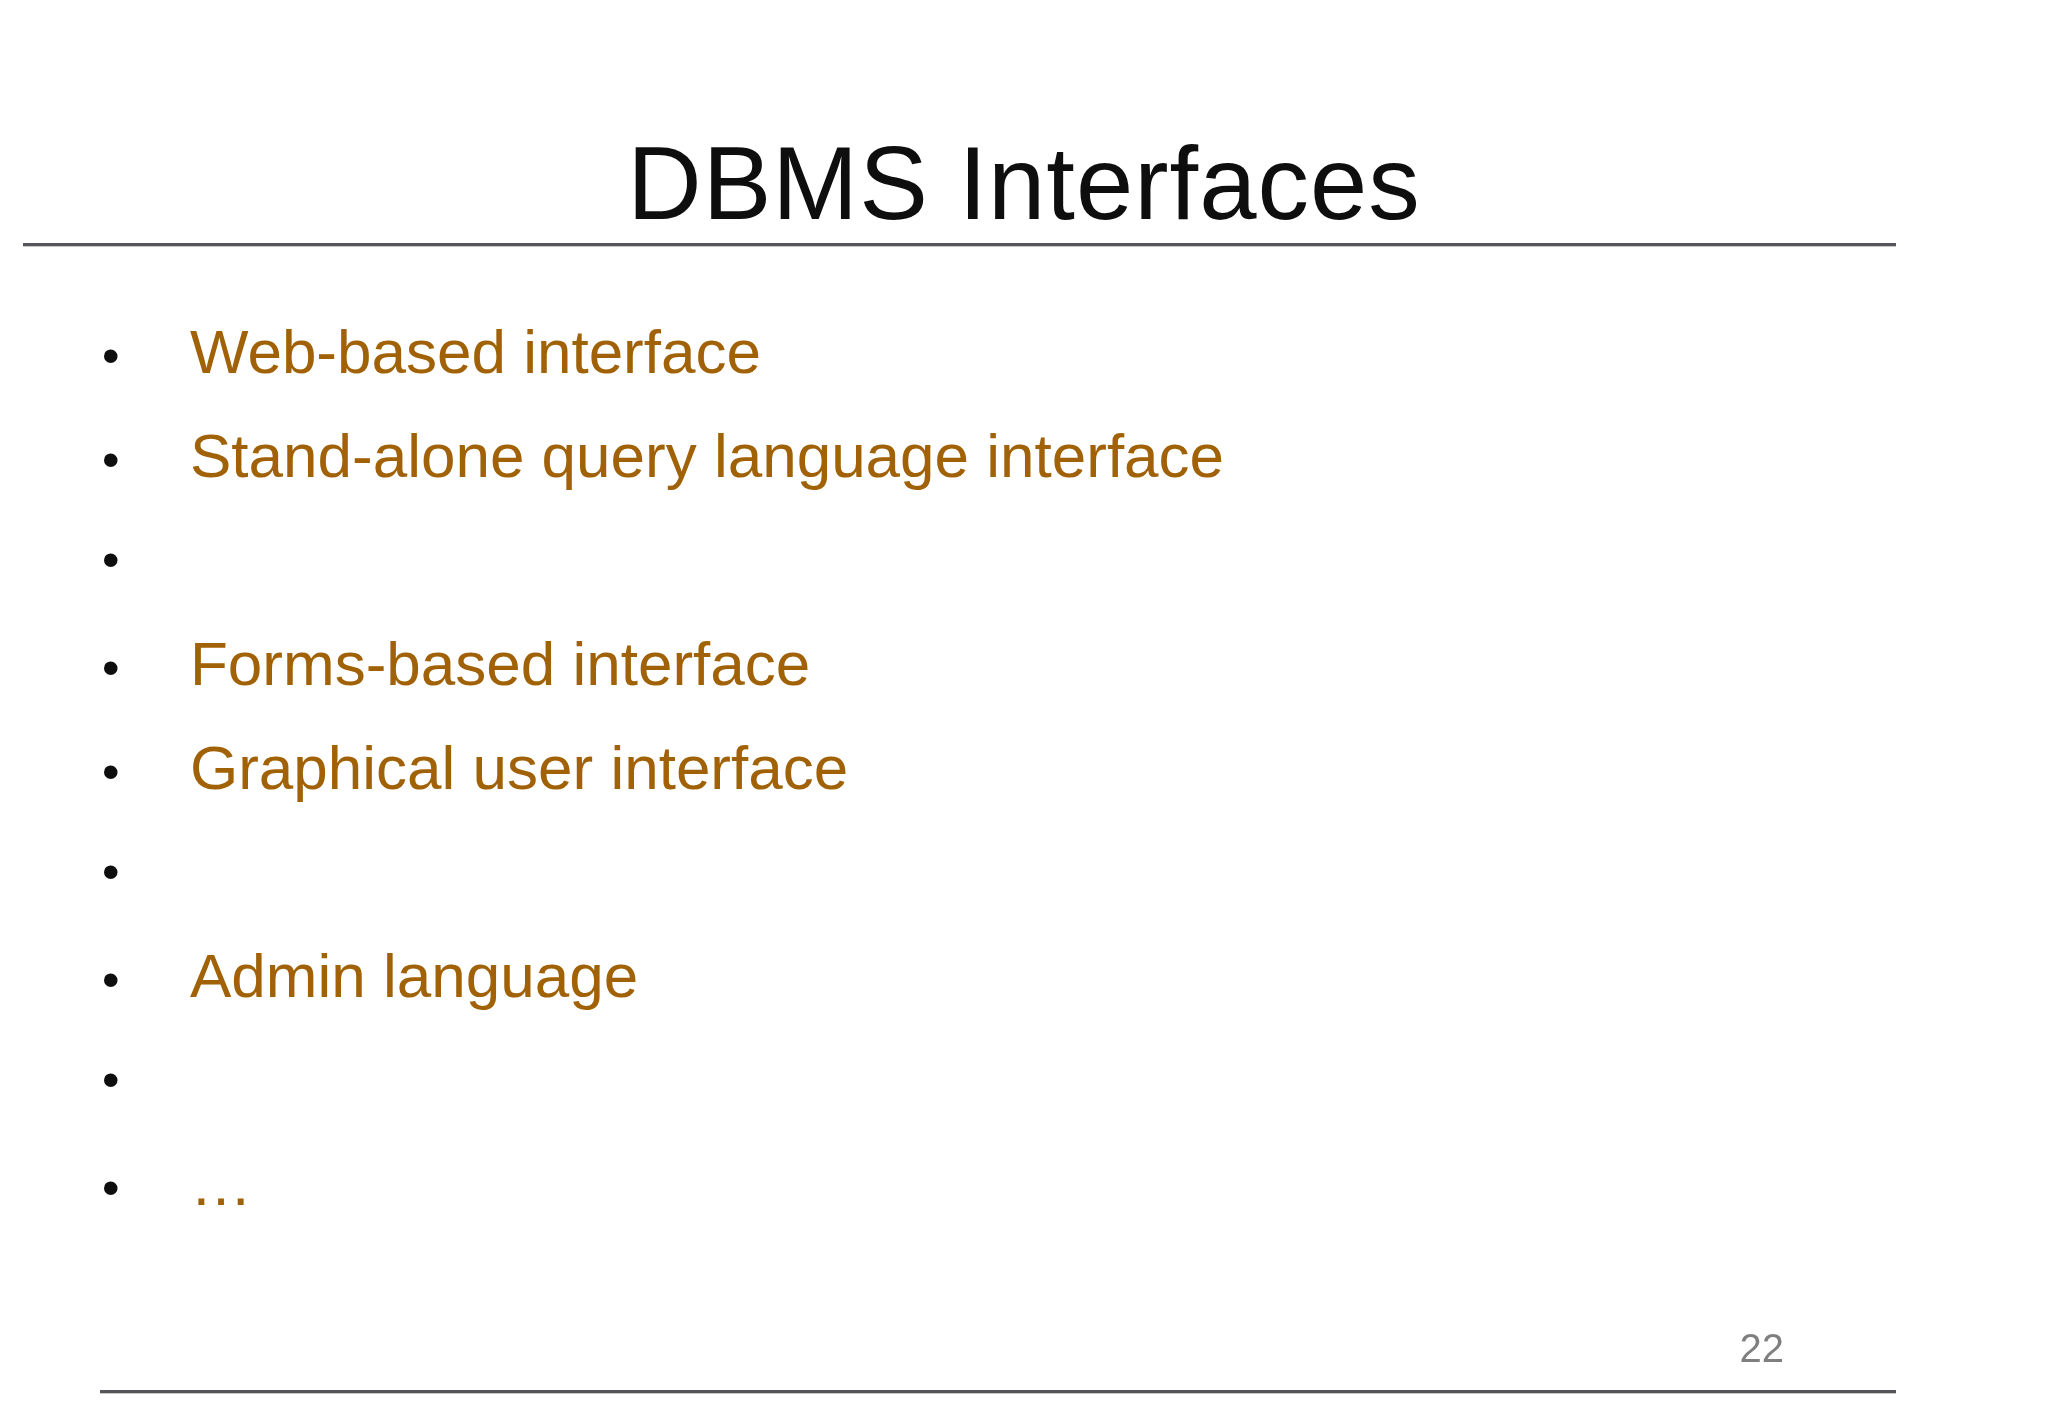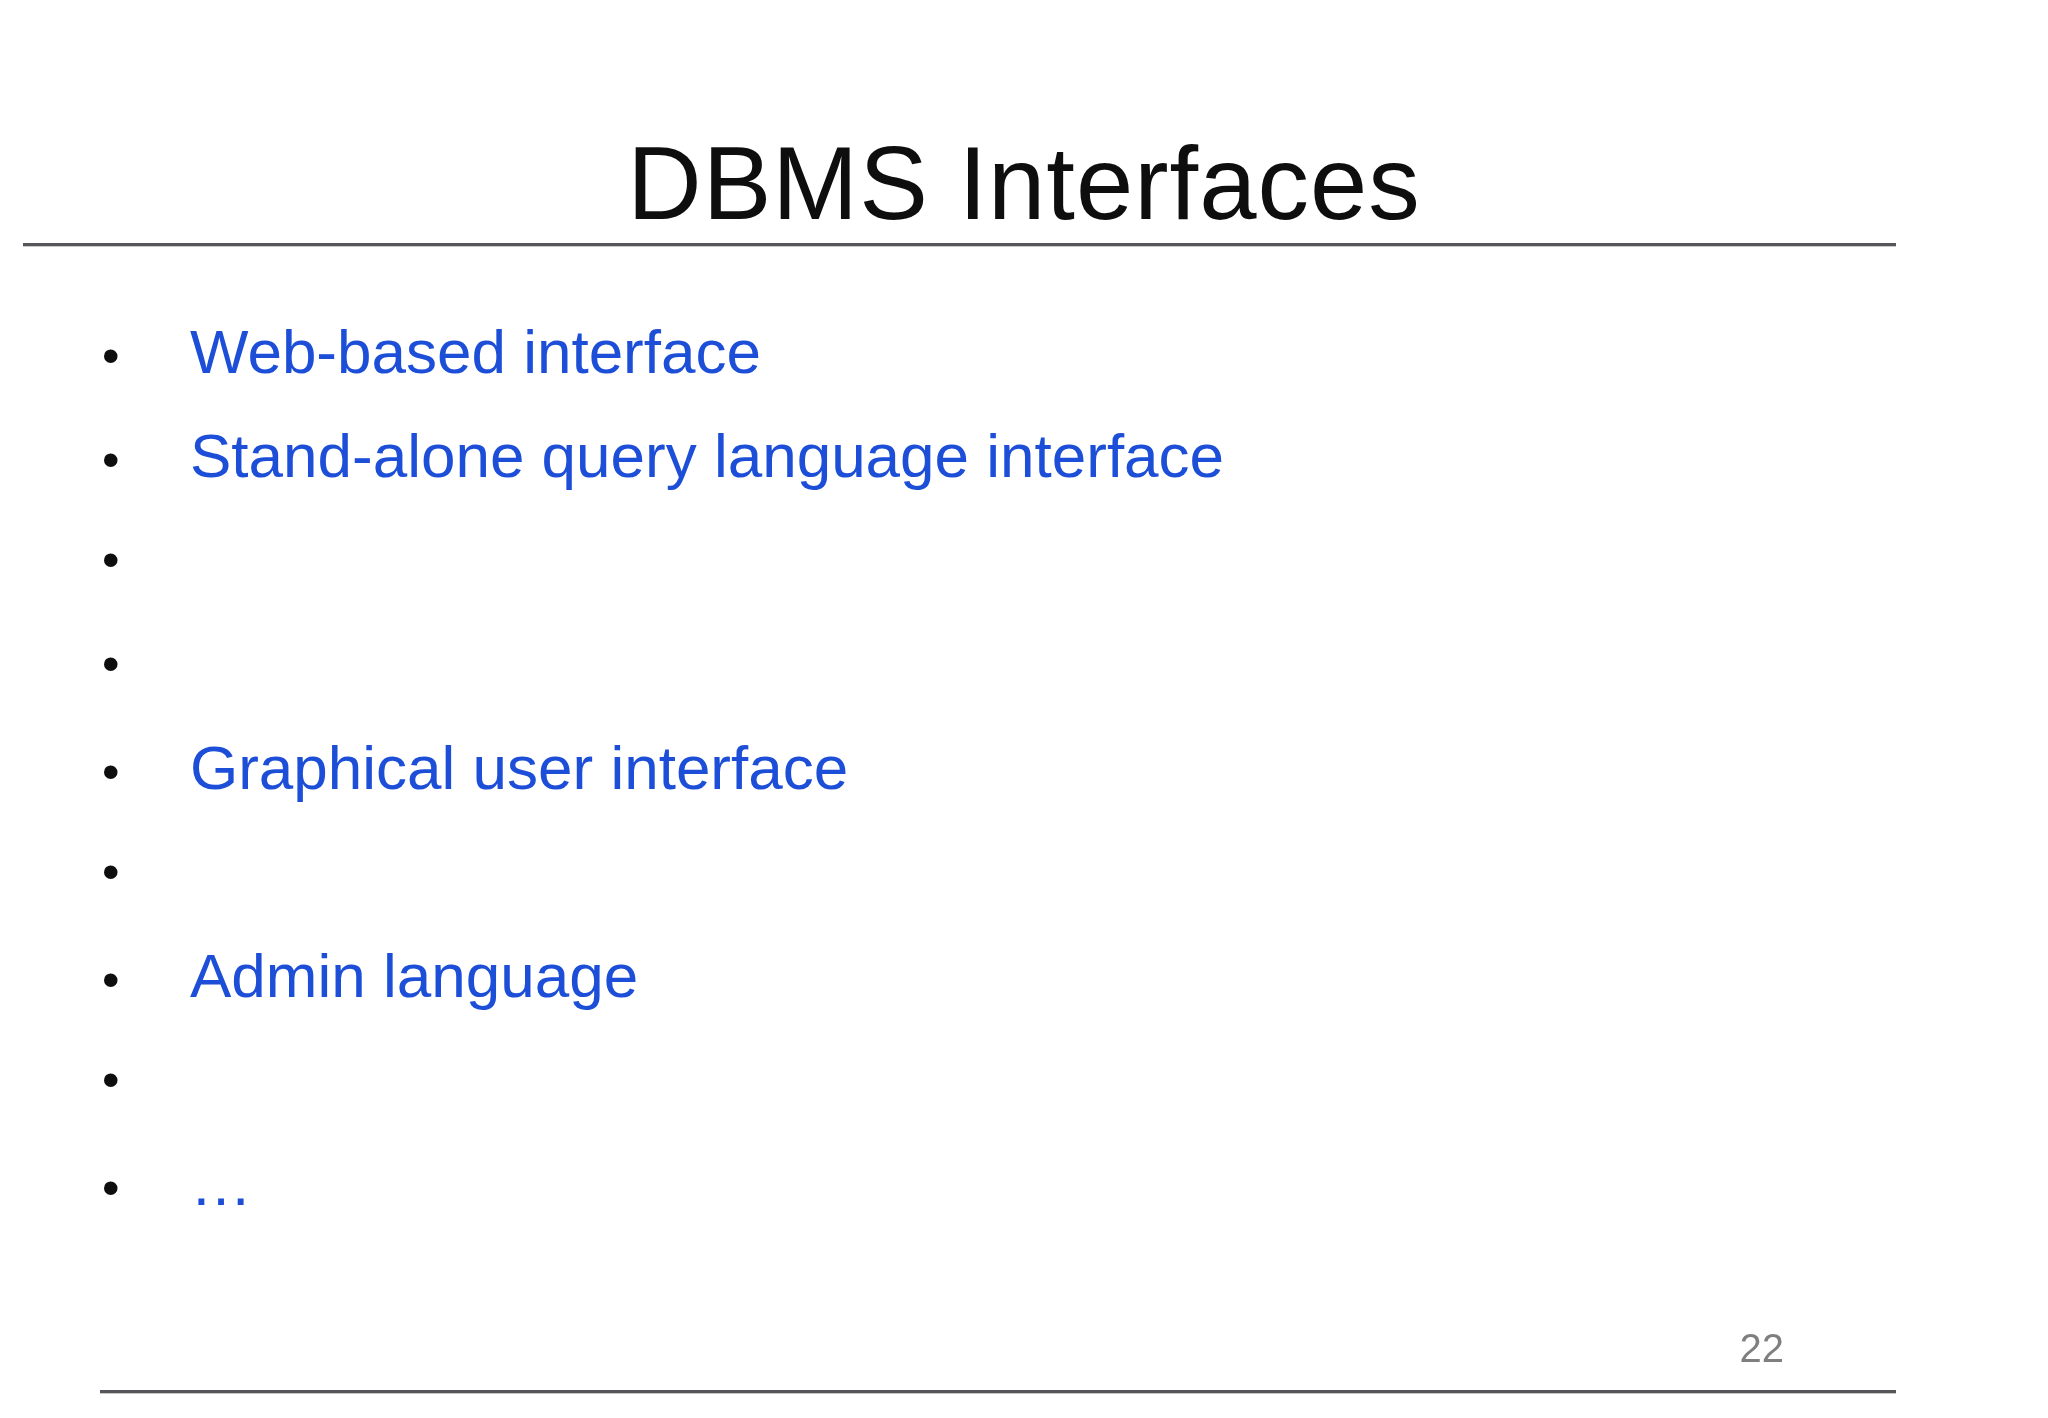--- a/index.html
+++ b/index.html
@@ -58,21 +58,21 @@
   }
   .bullet-dot {
     display: inline-block;
     width: 88px;
     flex: 0 0 88px;
     font-size: 50px;
     color: #0e0e0e;
   }
   .bullet-text {
     display: inline-block;
-    color: #1d4ed8;
+    color: #a16207;
   }
   .page-number {
     position: absolute;
     top: 1326px;
     right: 112px;
     font-size: 40px;
     line-height: 44px;
     color: #7f7f7f;
     text-align: right;
   }
@@ -102,20 +102,21 @@
     </li>
     <li>
       <span class="bullet-dot">•</span>
       <span class="bullet-text">Stand-alone query language interface</span>
     </li>
     <li>
       <span class="bullet-dot">•</span>
     </li>
     <li>
       <span class="bullet-dot">•</span>
+      <span class="bullet-text">Forms-based interface</span>
     </li>
     <li>
       <span class="bullet-dot">•</span>
       <span class="bullet-text">Graphical user interface</span>
     </li>
     <li>
       <span class="bullet-dot">•</span>
     </li>
     <li>
       <span class="bullet-dot">•</span>

